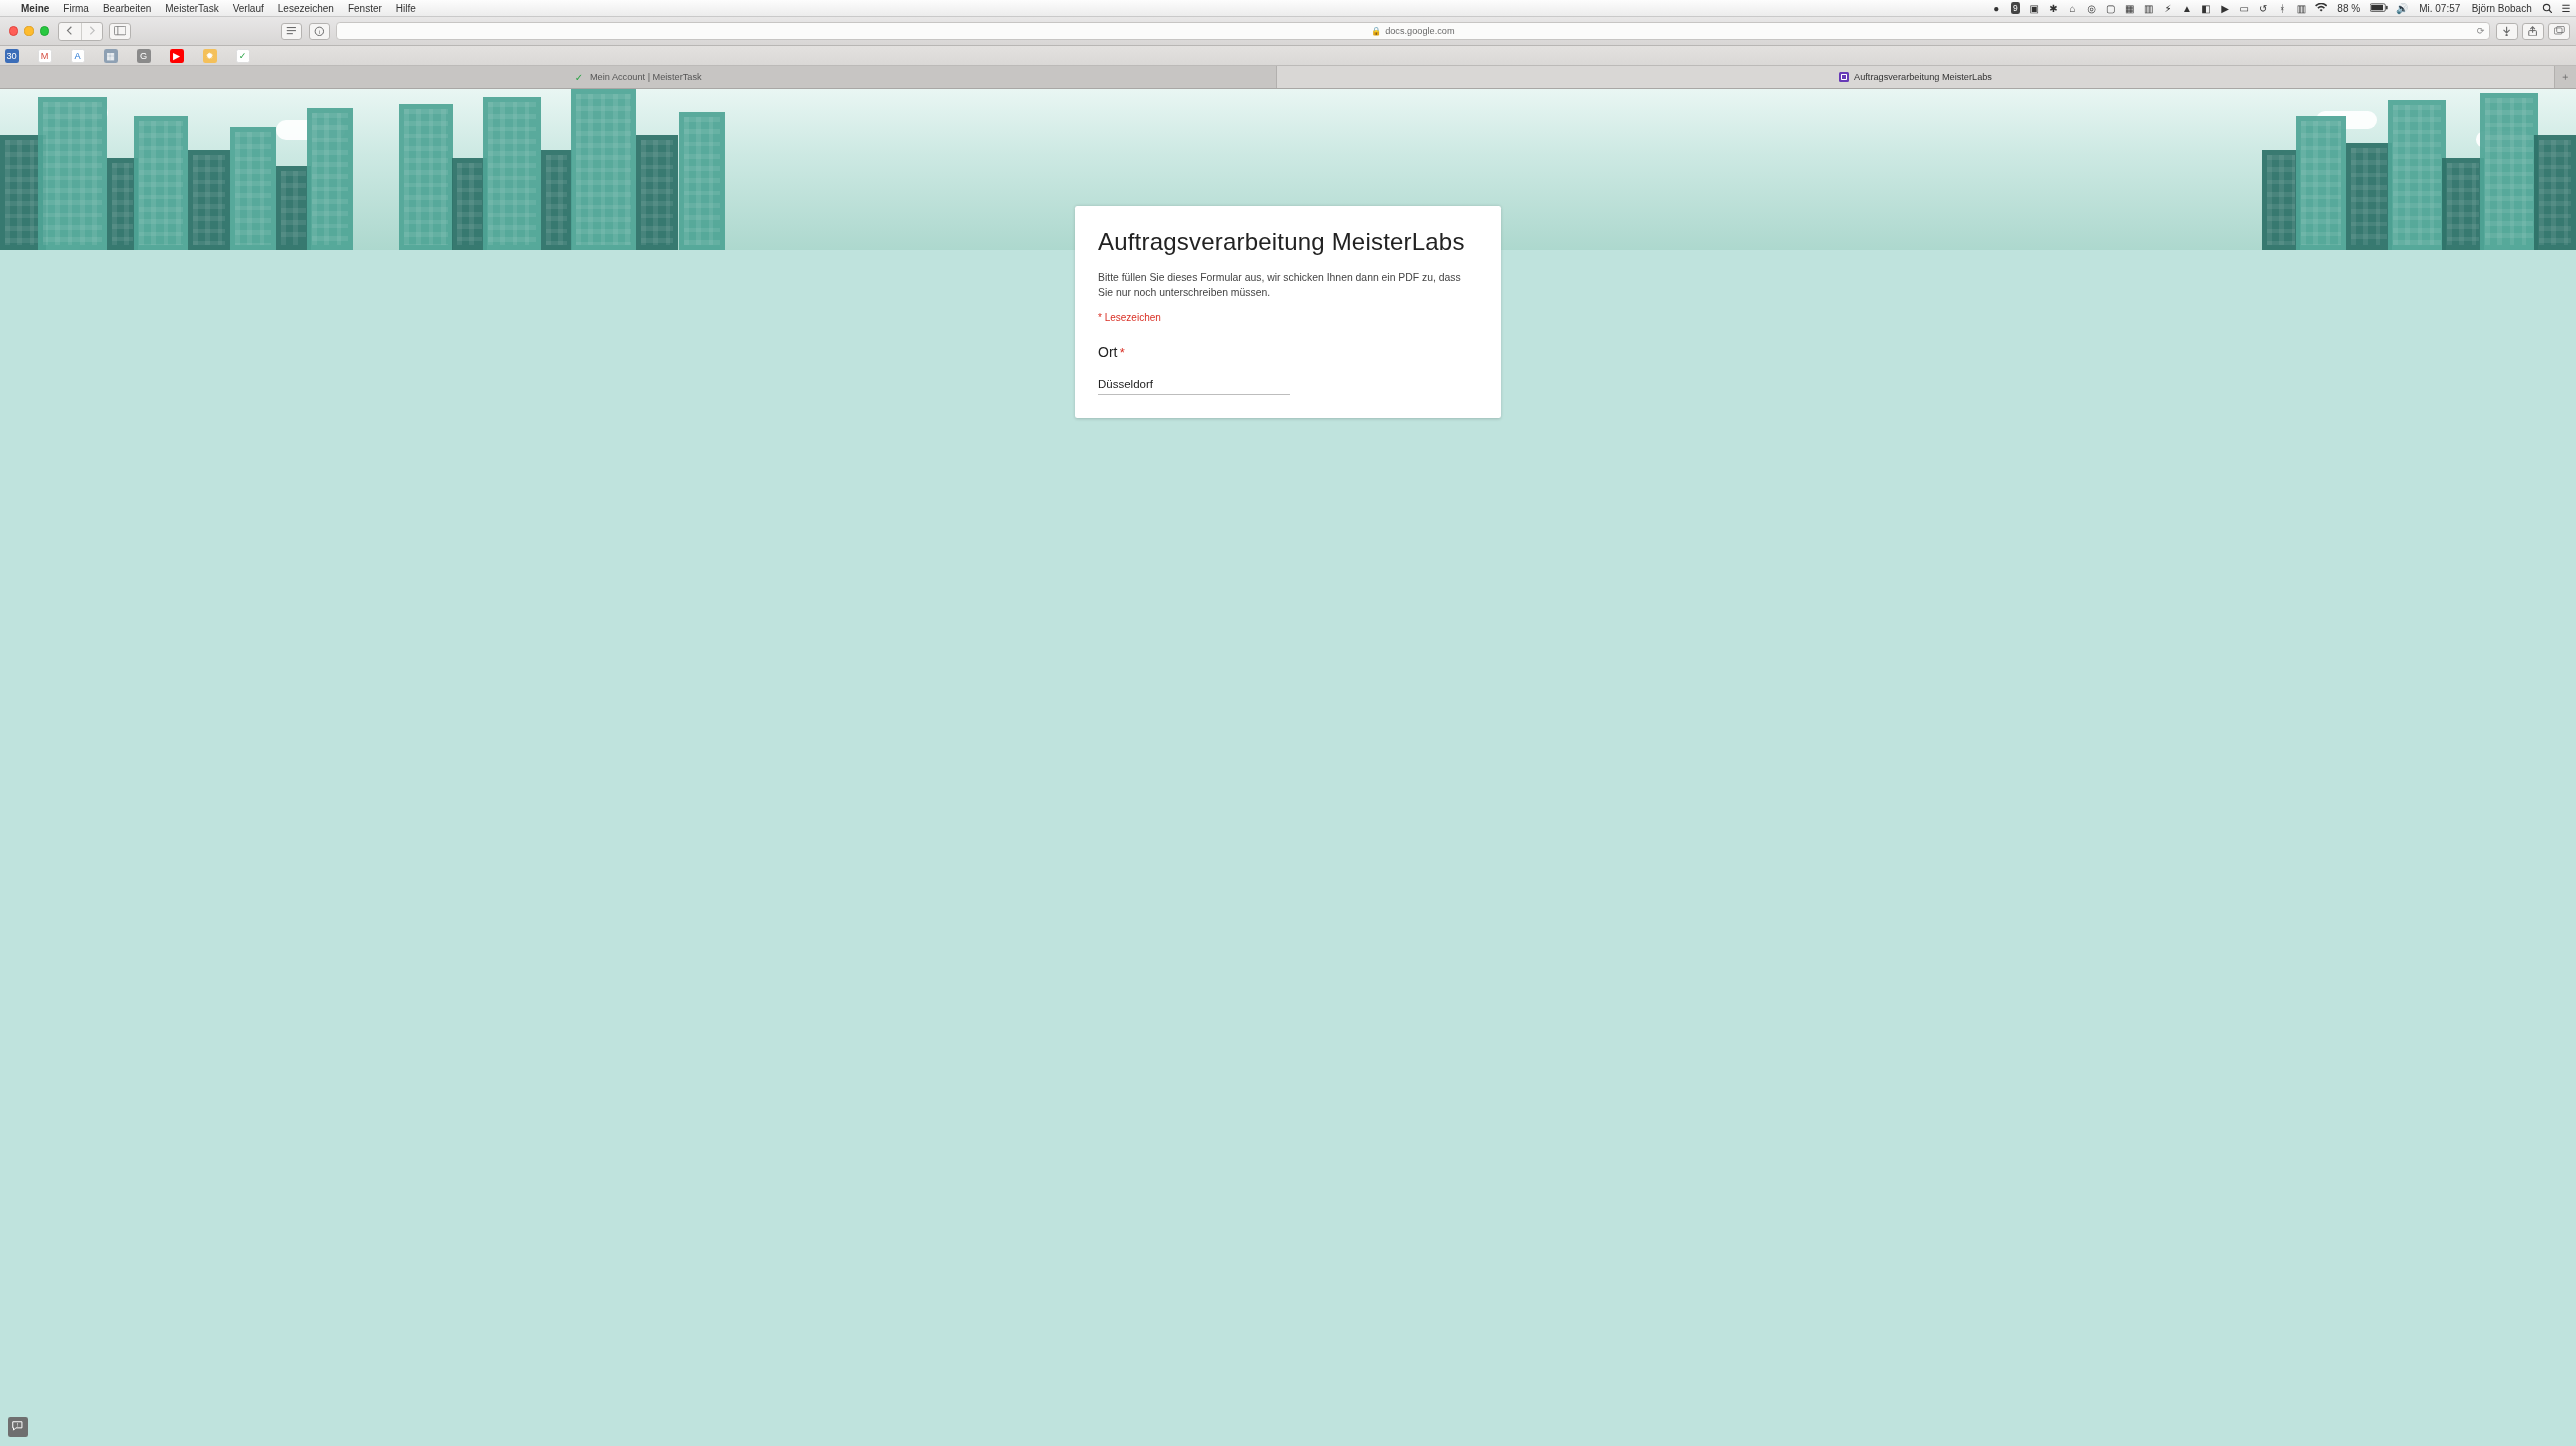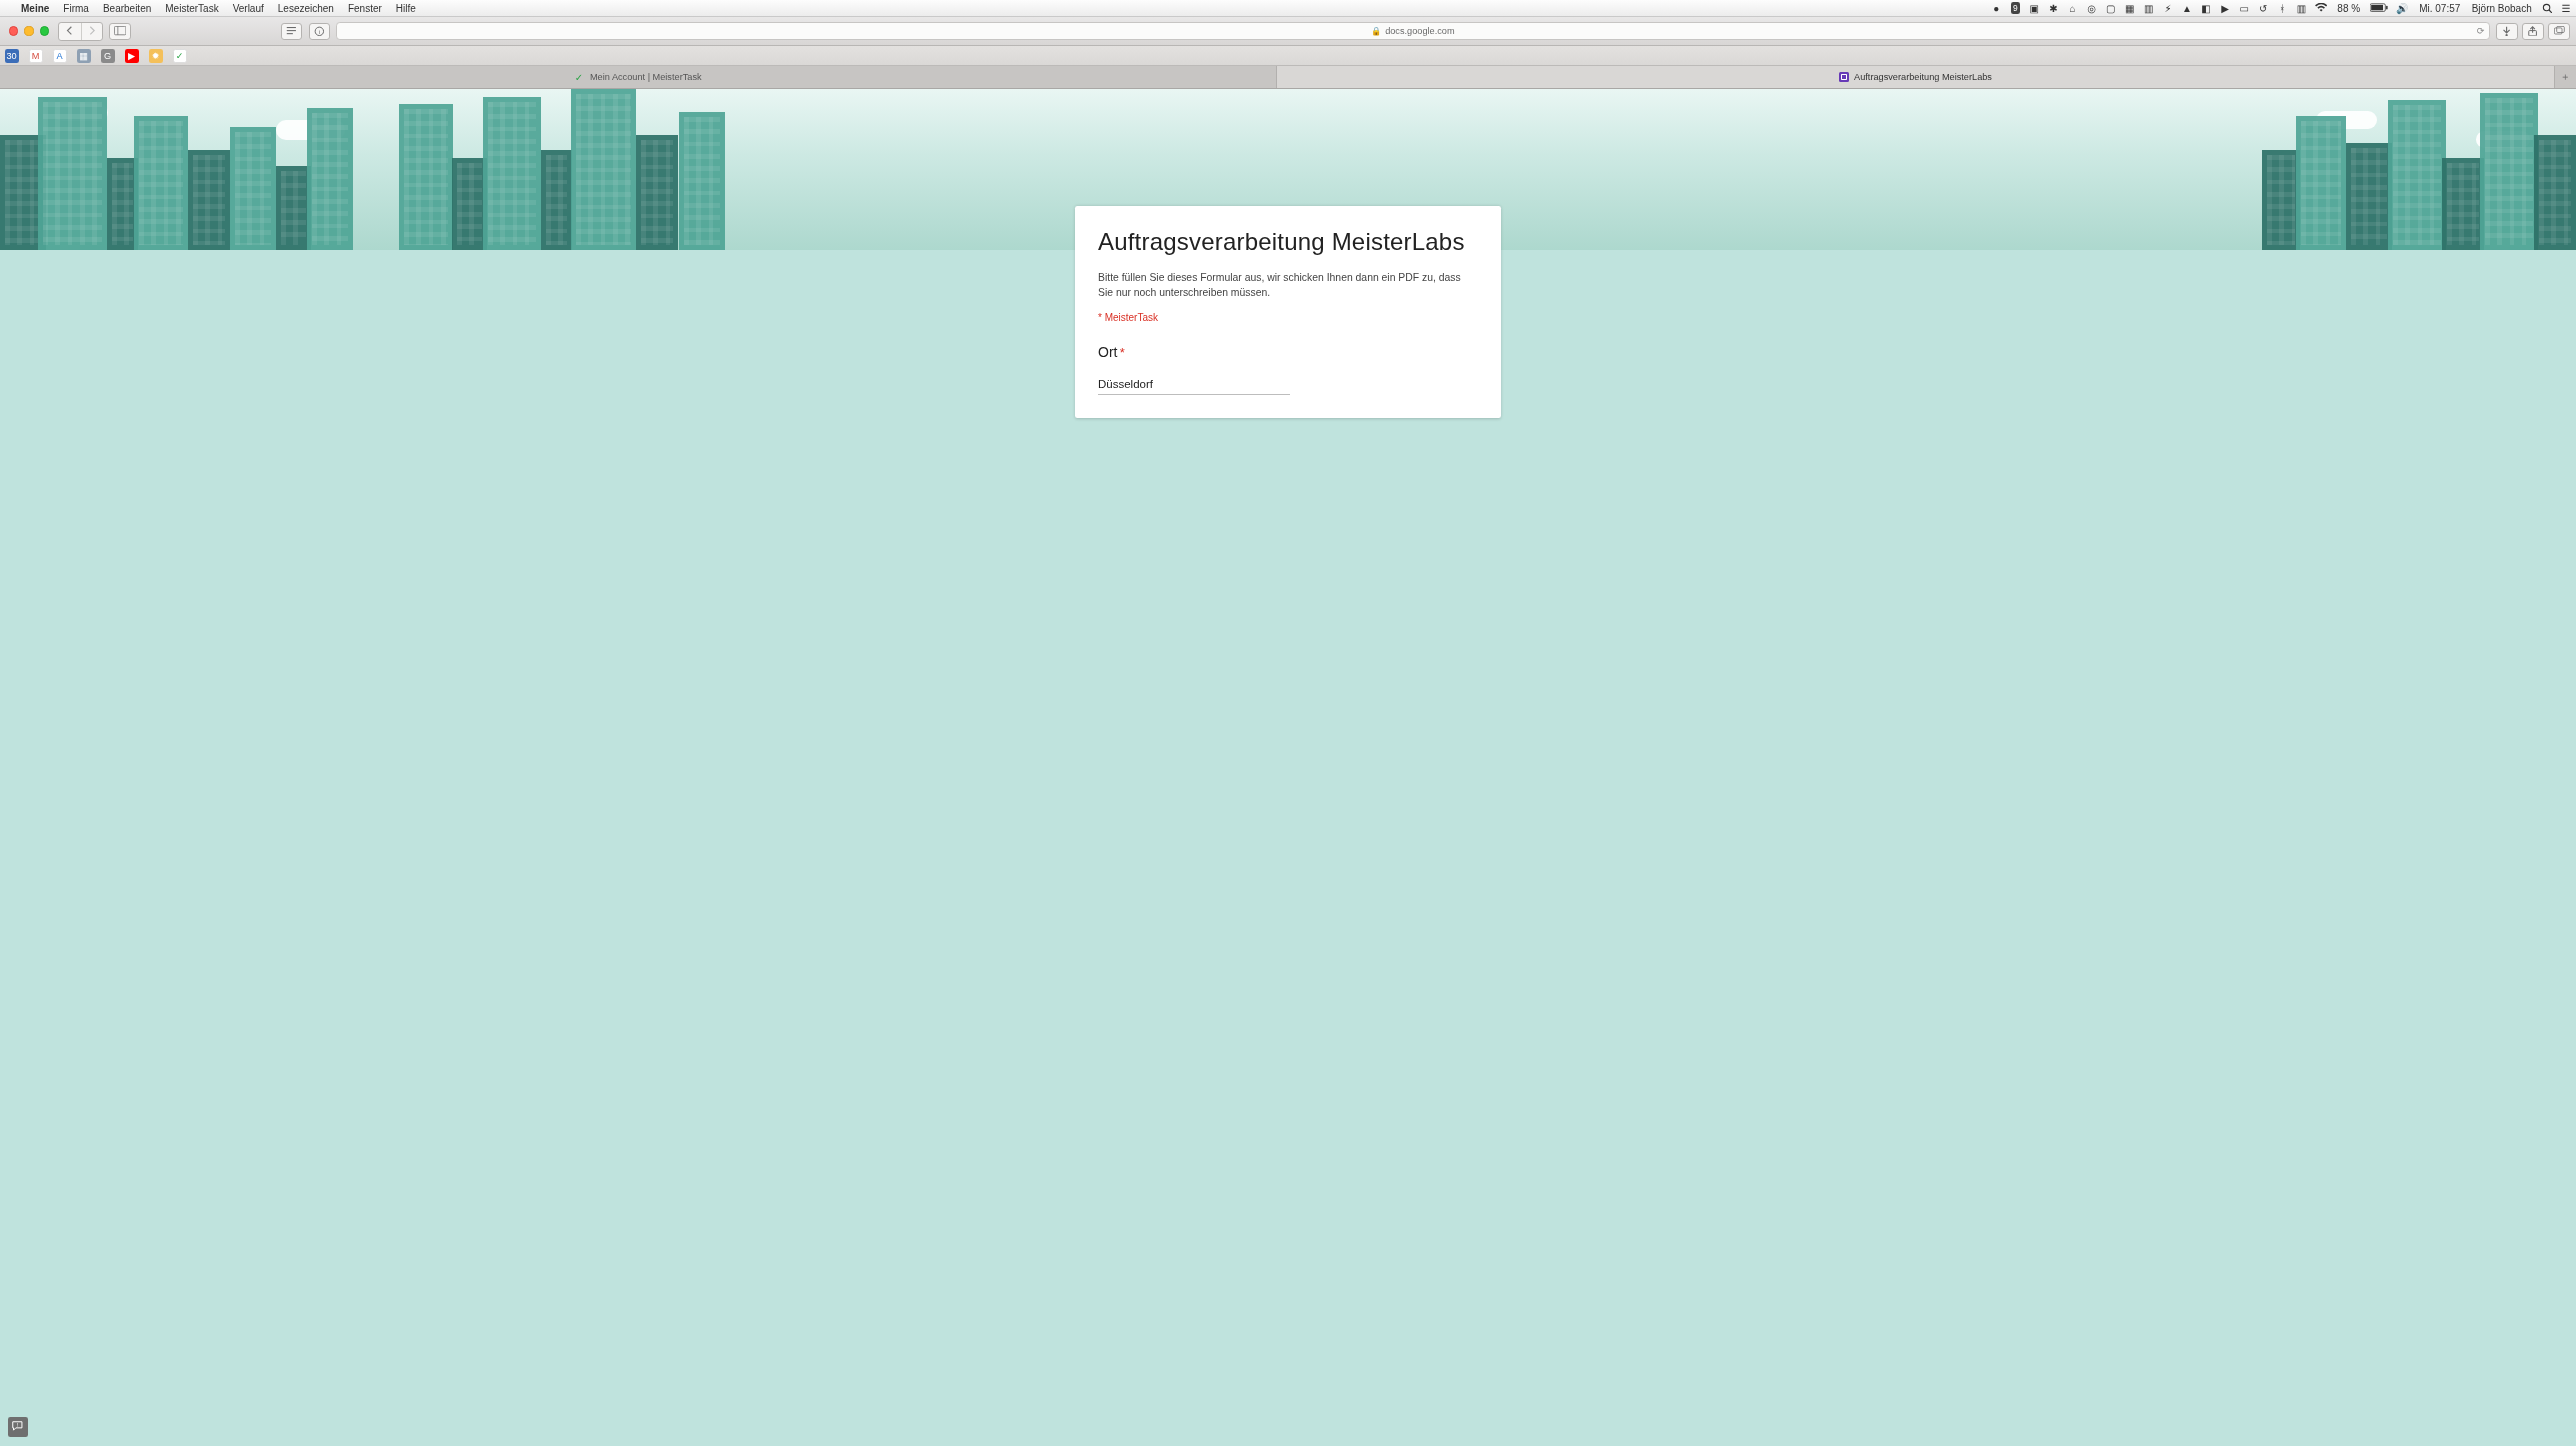--- a/index.html
+++ b/index.html
@@ -72,21 +72,21 @@
   }
   .url-field .lock{margin-right:3.1px;color:#8a8a8a;font-size:8.4px;}
   .url-reload{position:absolute;right:4.6px;color:#8a8a8a;}
   .right-tools{display:flex;gap:4.6px;}
 
   
   .favbar{
     height:var(--favbar-h);
     background:linear-gradient(#e3e1df,#dad8d6);
     border-bottom:0.8px solid #bcbab8;
-    display:flex;align-items:center;padding:0 4.6px;gap:10px;
+    display:flex;align-items:center;padding:0 4.6px;gap:19px;
   }
   .fav{width:14px;height:14px;border-radius:2.3px;display:flex;align-items:center;justify-content:center;font-size:9.2px;color:#fff;}
 
   
   .tabbar{
     height:var(--tabbar-h);
     background:#c7c5c3;
     display:flex;
     border-bottom:0.8px solid #a9a7a5;
   }
@@ -331,21 +331,21 @@
     <div class="bld dark" style="right:184px;width:46px;height:107px"></div>
     <div class="bld" style="right:130px;width:58px;height:150px"></div>
     <div class="bld dark" style="right:92px;width:42px;height:92px"></div>
     <div class="bld" style="right:38px;width:58px;height:157px"></div>
     <div class="bld dark" style="right:0;width:42px;height:115px"></div>
   </div>
 
   <div class="form-card">
     <h1 class="form-title">Auftragsverarbeitung MeisterLabs</h1>
     <p class="form-desc">Bitte füllen Sie dieses Formular aus, wir schicken Ihnen dann ein PDF zu, dass Sie nur noch unterschreiben müssen.</p>
-    <div class="form-required">* MeisterTask</div>
+    <div class="form-required">* Lesezeichen</div>
 
 
 
     <div class="question">
       <div class="q-label">
         <span>Ort</span><span class="ast">*</span>
       </div>
       <input class="q-input" type="text" value="Düsseldorf" style="">
     </div>
 

